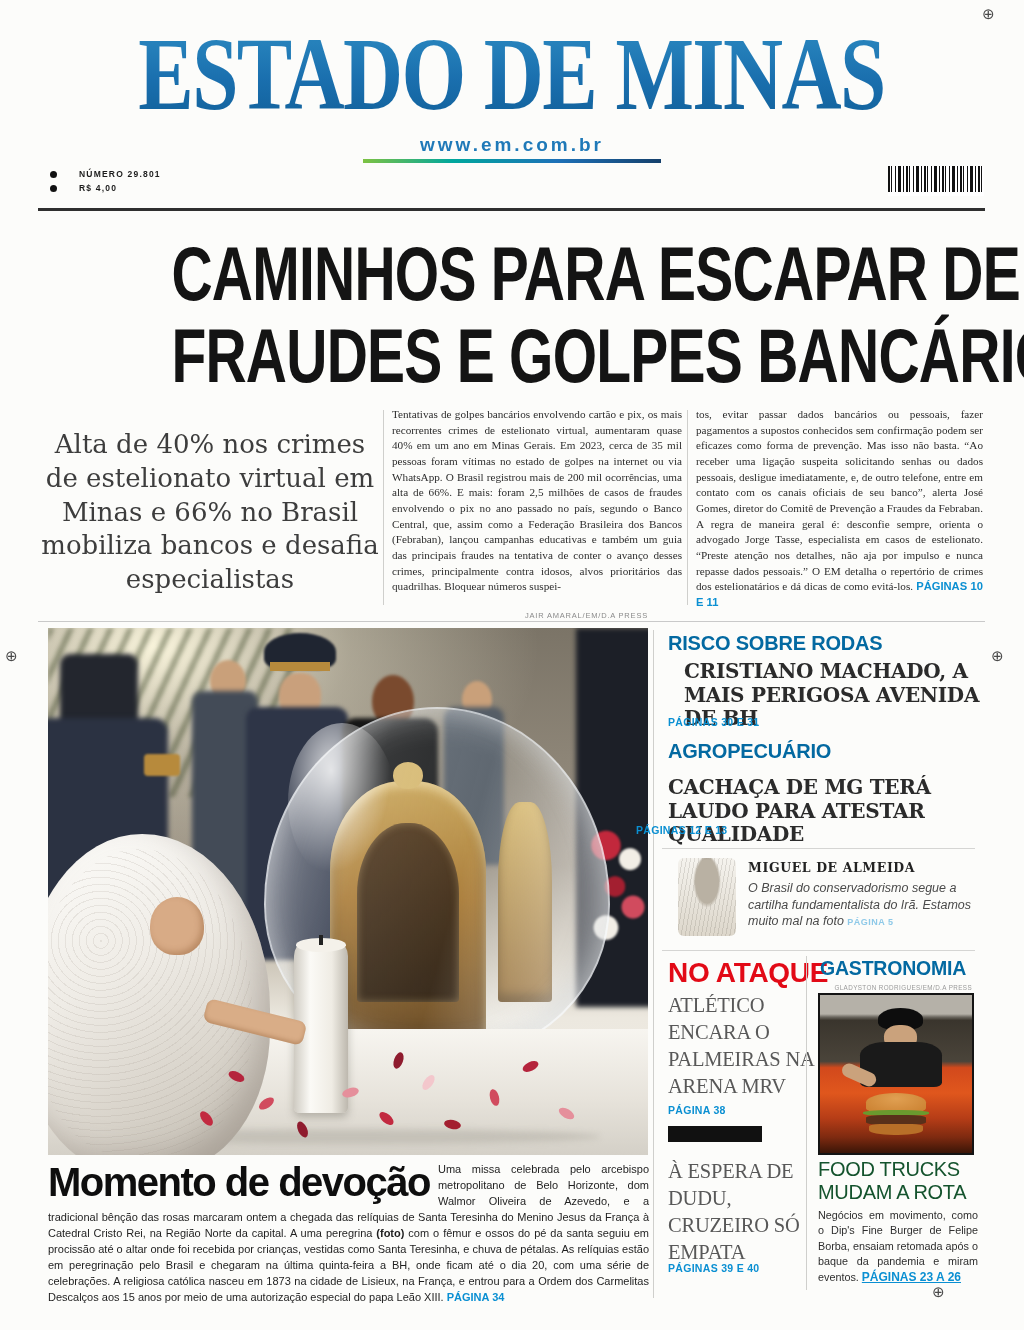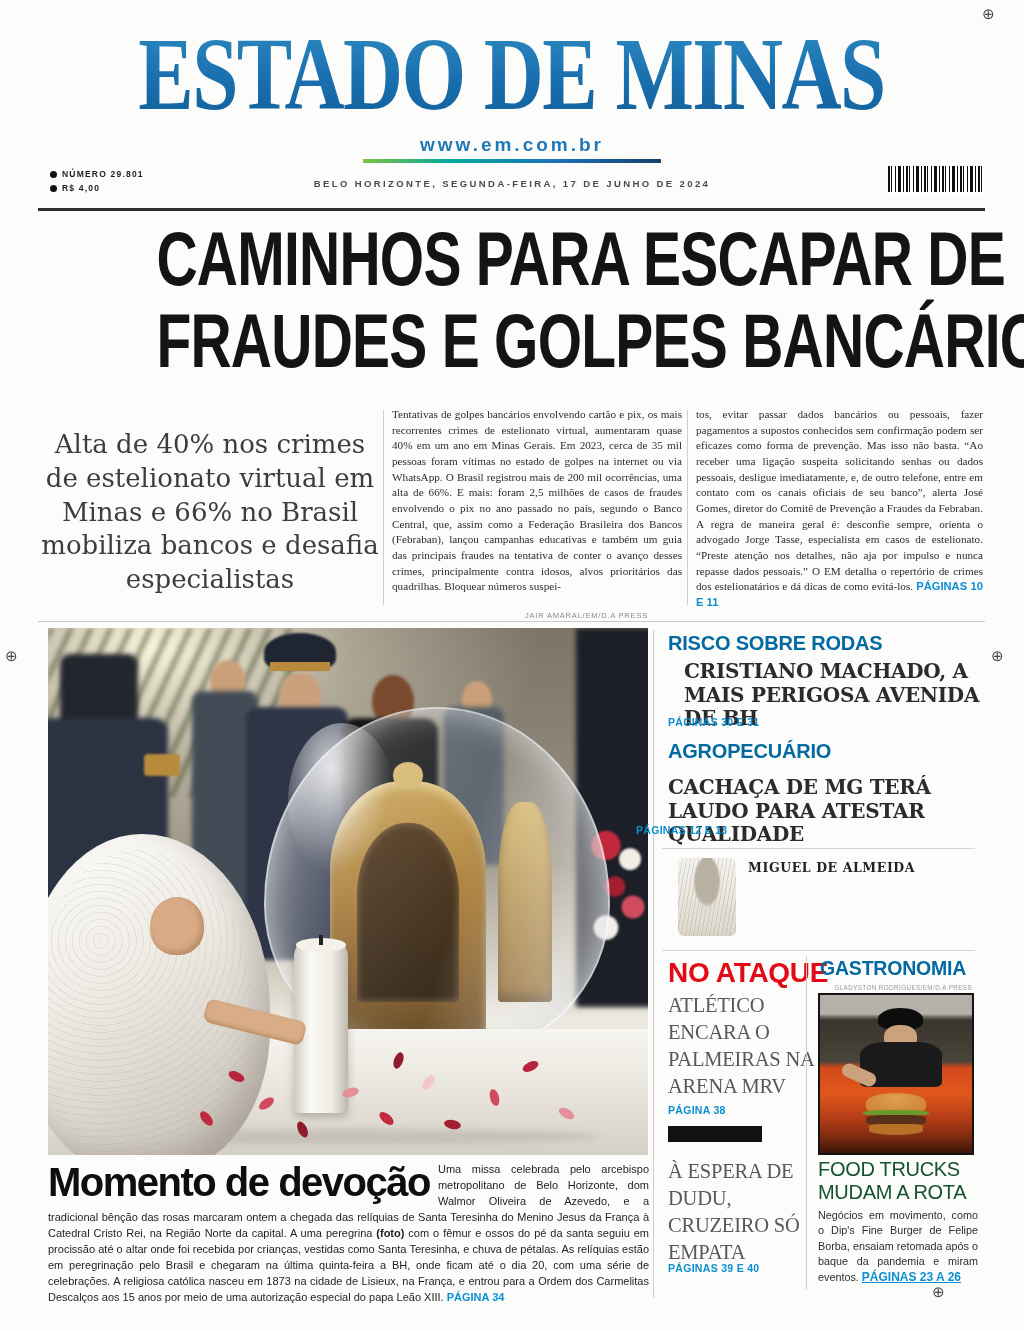--- a/index.html
+++ b/index.html
@@ -19,21 +19,21 @@
     transform:scaleX(0.80);transform-origin:50% 50%;
     background:linear-gradient(180deg,#2f8fc5 0%,#1a6fae 55%,#0f5d96 100%);
     -webkit-background-clip:text;background-clip:text;-webkit-text-fill-color:transparent;color:#1a6fae;}
   .masthead-url{position:absolute;left:0;right:0;top:134px;text-align:center;
     font-weight:bold;font-size:19px;letter-spacing:3px;color:#1f79b8;}
   .grad-rule{position:absolute;left:363px;top:159px;width:298px;height:4px;
     background:linear-gradient(90deg,#7dc242 0%,#00a79d 30%,#1d71b8 65%,#15406b 100%);}
 
   
   .dateline-left{position:absolute;left:50px;top:169px;}
-  .issue-row{display:flex;align-items:center;gap:5px;font-weight:bold;font-size:8.5px;letter-spacing:1.2px;color:#1c1c1c;margin-bottom:4px;}
+  .issue-row{display:flex;align-items:center;gap:22px;font-weight:bold;font-size:8.5px;letter-spacing:1.2px;color:#1c1c1c;margin-bottom:4px;}
   .issue-row .dot{width:7px;height:7px;border-radius:50%;background:#111;}
   .dateline-date{position:absolute;left:0;right:0;top:178px;text-align:center;
     font-size:9.5px;font-weight:bold;letter-spacing:2.4px;color:#4a4a4a;}
   .barcode{position:absolute;left:888px;top:166px;width:96px;height:30px;background:#fff;}
   .barcode .bars{height:26px;
     background-image:repeating-linear-gradient(90deg,#111 0 2px,transparent 2px 3px,#111 3px 4px,transparent 4px 7px,#111 7px 8px,transparent 8px 10px,#111 10px 13px,transparent 13px 15px,#111 15px 16px,transparent 16px 18px);}
   .rule-thick{position:absolute;left:38px;top:208px;width:947px;height:3px;background:#2f2f2f;}
 
   
   .headline{position:absolute;left:38px;top:218px;width:947px;}
@@ -195,27 +195,26 @@
   <div class="dateline-left">
     <div class="issue-row">
       <span class="dot"></span>
       <span>NÚMERO 29.801</span>
     </div>
     <div class="issue-row">
       <span class="dot"></span>
       <span>R$ 4,00</span>
     </div>
   </div>
-  <div class="dateline-date">BELO HORIZONTE, SEGUNDA-FEIRA, 17 DE JUNHO DE 2024</div>
   <div class="barcode">
     <div class="bars"></div>
   </div>
   <div class="rule-thick"></div>
 
-  <h1 class="headline" style="margin:0;">
+  <h1 class="headline" style="margin:15px;">
     <span class="hl-line">CAMINHOS PARA ESCAPAR DE</span>
     <span class="hl-line">FRAUDES E GOLPES BANCÁRIOS</span>
   </h1>
 
   <div class="deck">Alta de 40% nos crimes de estelionato virtual em Minas e 66% no Brasil mobiliza bancos e desafia especialistas</div>
   <div class="vr vr1"></div>
   <p class="icol icolA"><span>Tentativas de golpes bancários envolvendo cartão e pix, os mais recorrentes crimes de estelionato virtual, aumentaram quase 40% em um ano em Minas Gerais. Em 2023, cerca de 35 mil pessoas foram vítimas no estado de golpes na internet ou via WhatsApp. O Brasil registrou mais de 200 mil ocorrências, uma alta de 66%. E mais: foram 2,5 milhões de casos de fraudes envolvendo o pix no ano passado no país, segundo o Banco Central, que, assim como a Federação Brasileira dos Bancos (Febraban), lançou campanhas educativas e também um guia das principais fraudes na tentativa de conter o avanço desses crimes, principalmente contra idosos, alvos prioritários das quadrilhas. Bloquear números suspei-</span></p>
   <div class="vr vr2"></div>
   <p class="icol icolB"><span>tos, evitar passar dados bancários ou pessoais, fazer pagamentos a supostos conhecidos sem confirmação podem ser eficazes como forma de prevenção. Mas isso não basta. “Ao receber uma ligação suspeita solicitando senhas ou dados pessoais, desligue imediatamente, e, de outro telefone, entre em contato com os canais oficiais de seu banco”, alerta José Gomes, diretor do Comitê de Prevenção a Fraudes da Febraban. A regra de maneira geral é: desconfie sempre, orienta o advogado Jorge Tasse, especialista em casos de estelionato. “Preste atenção nos detalhes, não aja por impulso e nunca repasse dados pessoais.” O EM detalha o repertório de crimes dos estelionatários e dá dicas de como evitá-los.</span> <span class="pageref">PÁGINAS 10 E 11</span></p>
   <div class="rule-thin"></div>
@@ -278,20 +277,21 @@
   <div class="sb-head" style="left:684px;top:660px;width:308px;">CRISTIANO MACHADO, A MAIS PERIGOSA AVENIDA DE BH</div>
   <div class="sb-pages" style="left:668px;top:716px;">PÁGINAS 30 E 31</div>
 
   <div class="kicker-blue" style="left:668px;top:740px;">AGROPECUÁRIO</div>
   <div class="sb-head" style="left:668px;top:768px;width:308px;margin-top:8px;">CACHAÇA DE MG TERÁ LAUDO PARA ATESTAR QUALIDADE</div>
   <div class="sb-pages" style="left:636px;top:824px;">PÁGINAS 12 E 13</div>
 
   <div class="sb-hr" style="top:848px;"></div>
   <div class="avatar"></div>
   <div class="col-name">MIGUEL DE ALMEIDA</div>
+  <div class="col-quote"><span>O Brasil do conservadorismo segue a cartilha fundamentalista do Irã. Estamos muito mal na foto </span><span class="col-pages">PÁGINA 5</span></div>
   <div class="sb-hr" style="top:950px;"></div>
 
   <div class="kicker-red">NO ATAQUE</div>
   <div class="serif-head" style="left:668px;top:992px;width:150px;">ATLÉTICO ENCARA O PALMEIRAS NA ARENA MRV</div>
   <div class="sb-pages" style="left:668px;top:1104px;">PÁGINA 38</div>
 
   <div class="blackbar"></div>
   <div class="serif-head" style="left:668px;top:1158px;width:150px;">À ESPERA DE DUDU, CRUZEIRO SÓ EMPATA</div>
   <div class="sb-pages" style="left:668px;top:1262px;">PÁGINAS 39 E 40</div>
 

